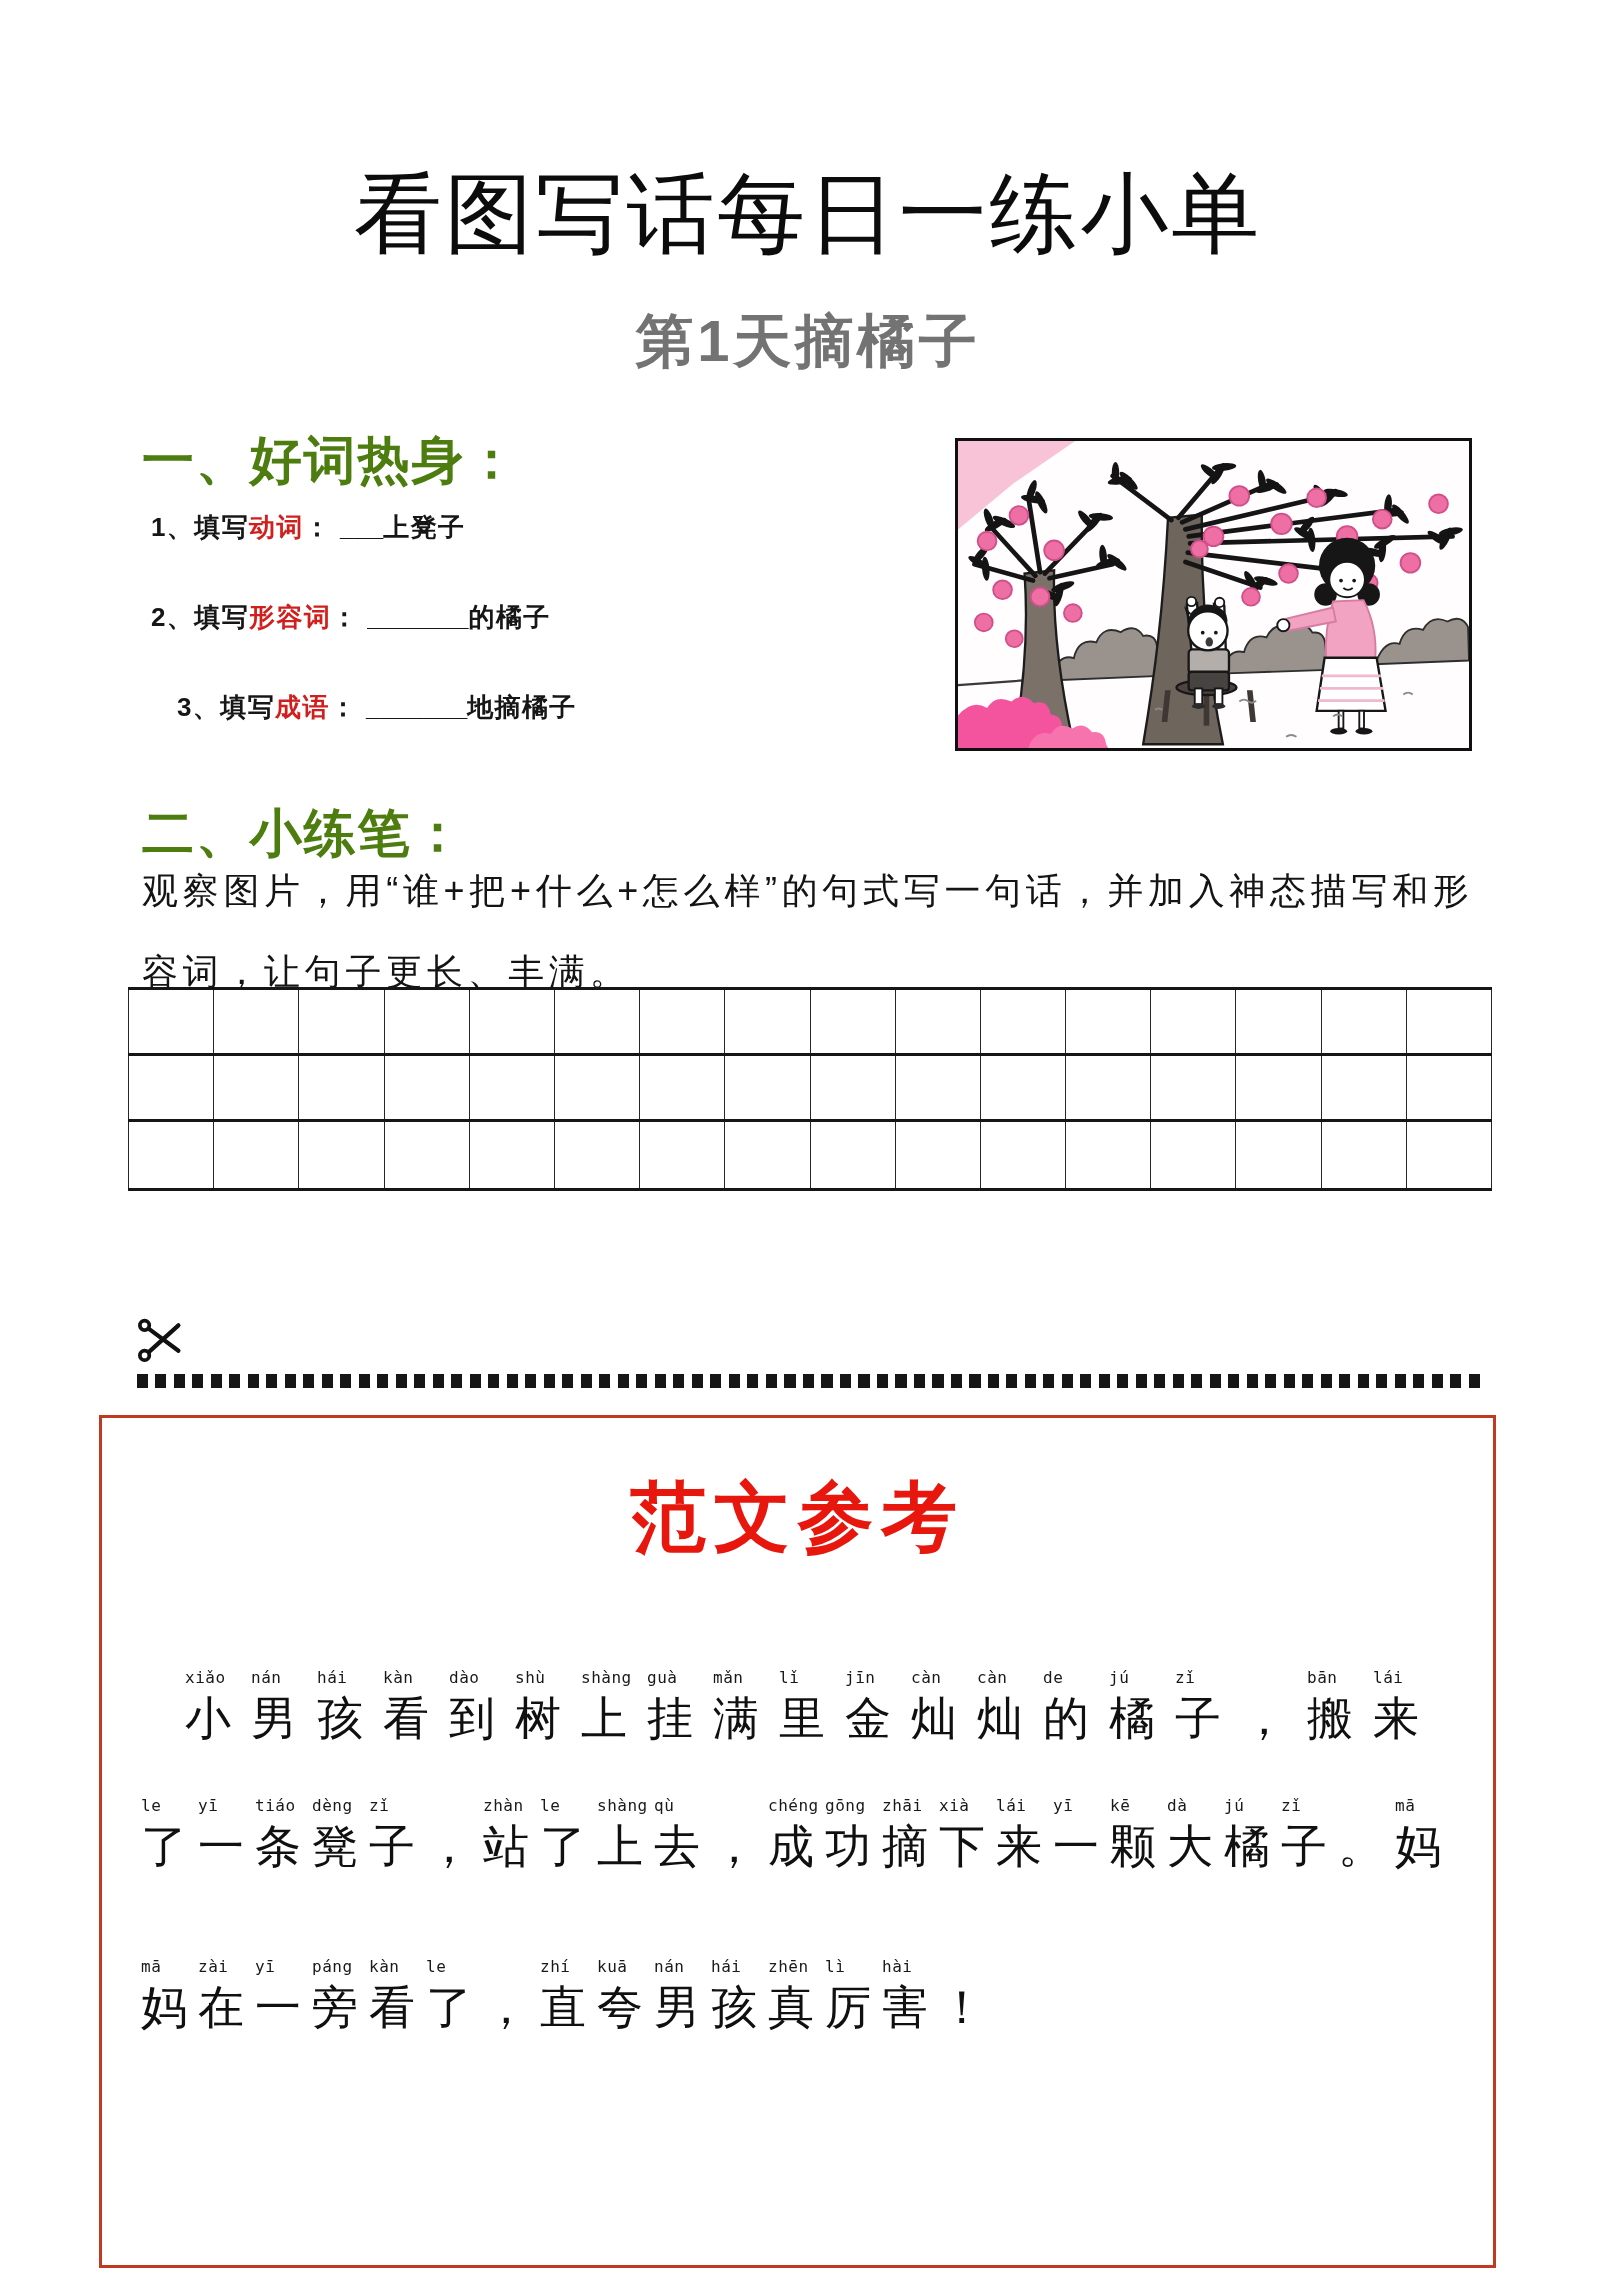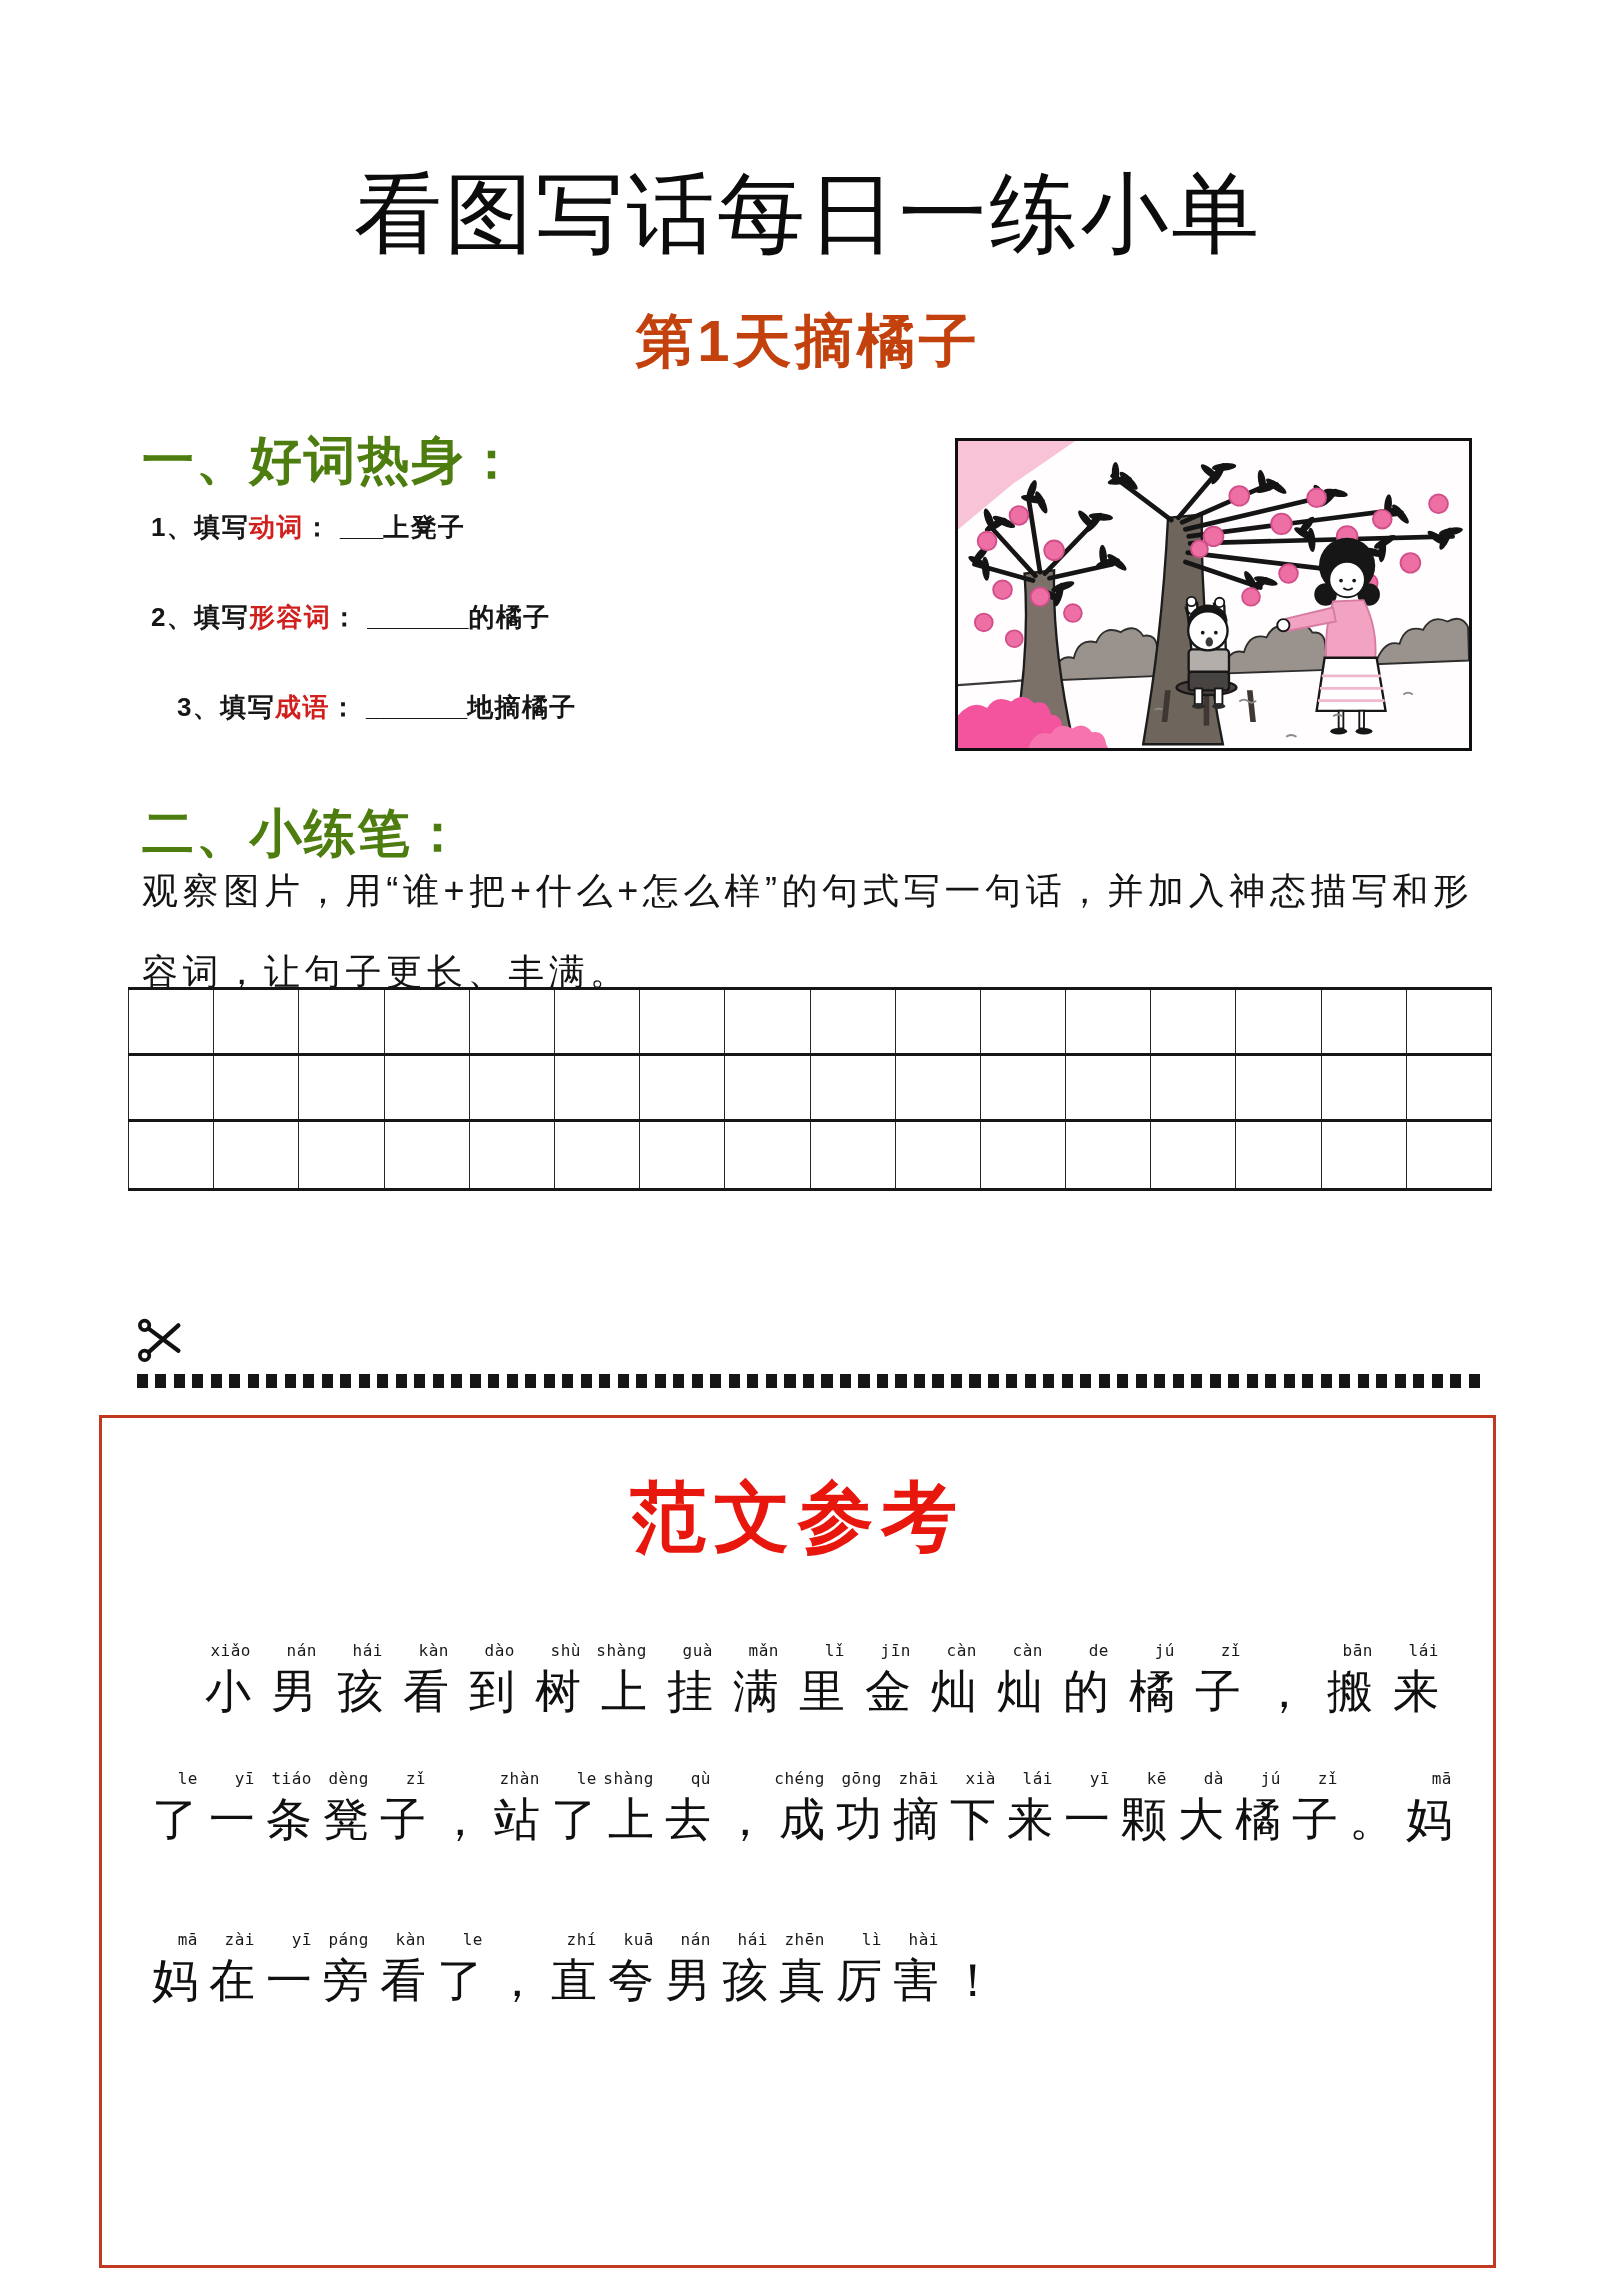--- a/index.html
+++ b/index.html
@@ -16,21 +16,21 @@
     position:absolute; left:0; right:0; top:155px;
     text-align:center;
     font-family:"Liberation Serif", serif;
     font-size:88px; font-weight:400; letter-spacing:2.8px;
     color:#0c0c0c;
   }
   .page-subtitle {
     position:absolute; left:0; right:0; top:303px;
     text-align:center;
     font-size:58px; font-weight:600; letter-spacing:3.8px;
-    color:#c2410c;
+    color:#737373;
   }
   .sec-head {
     position:absolute; left:142px;
     font-size:52px; font-weight:800; color:#4d7c0f;
     letter-spacing:1.9px;
   }
   .sec1-head { top:426px; }
   .sec2-head { top:799px; }
   .warmup-item {
     position:absolute; left:151px;
@@ -85,21 +85,21 @@
     position:absolute; left:0; right:0; top:49px;
     text-align:center;
     font-family:"Liberation Serif", serif;
     font-size:76px; font-weight:800; letter-spacing:7.6px;
     color:#e8170d;
   }
   .sample-line { position:absolute; display:flex; }
   .sample-line-0 { left:83px; top:223px; }
   .sample-line-1 { left:39px;  top:351px; }
   .sample-line-2 { left:39px;  top:512px; }
-  .syl { width:57px; display:flex; flex-direction:column; align-items:flex-end; }
+  .syl { width:57px; display:flex; flex-direction:column; align-items:flex-start;margin-top:27px; }
   .sample-line-0 .syl { width:66px; }
   .py {
     height:22px; font-family:"DejaVu Sans Mono", monospace;
     font-size:16px; color:#191919; letter-spacing:0.5px; white-space:nowrap;
   }
   .hz {
     height:57px; line-height:57px;
     font-family:"Liberation Serif", serif;
     font-size:46px; color:#101010;
   }

